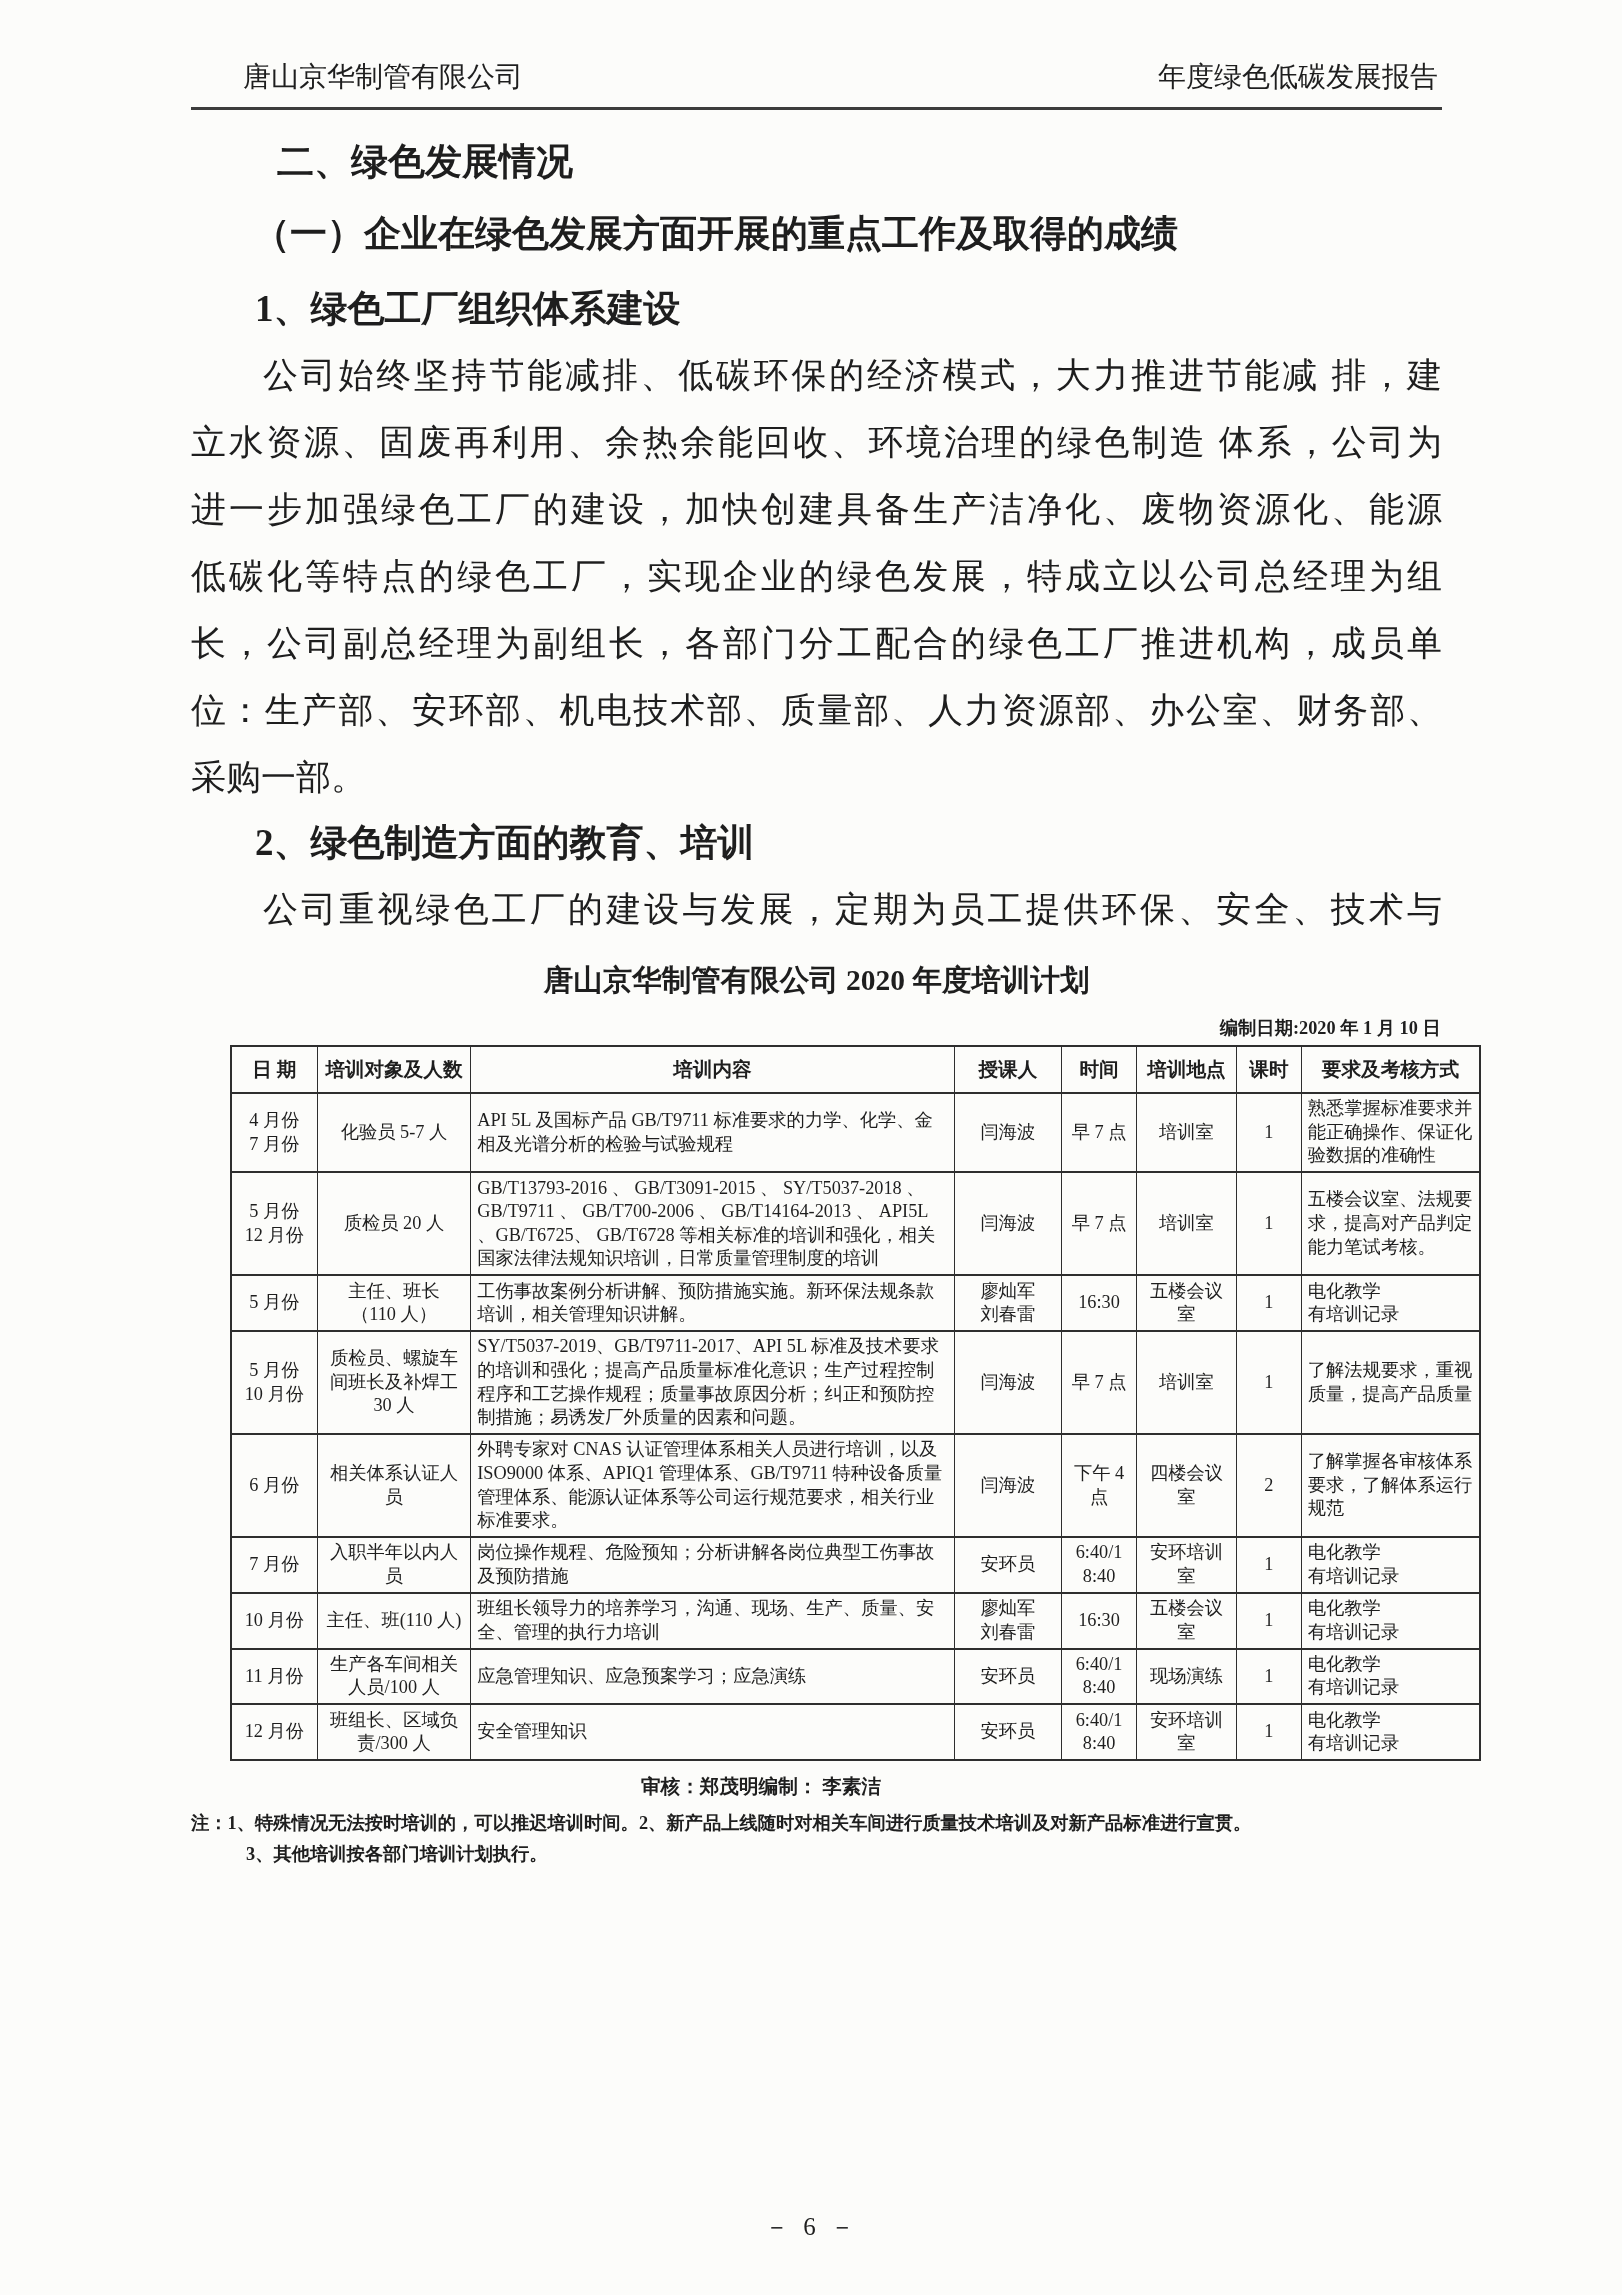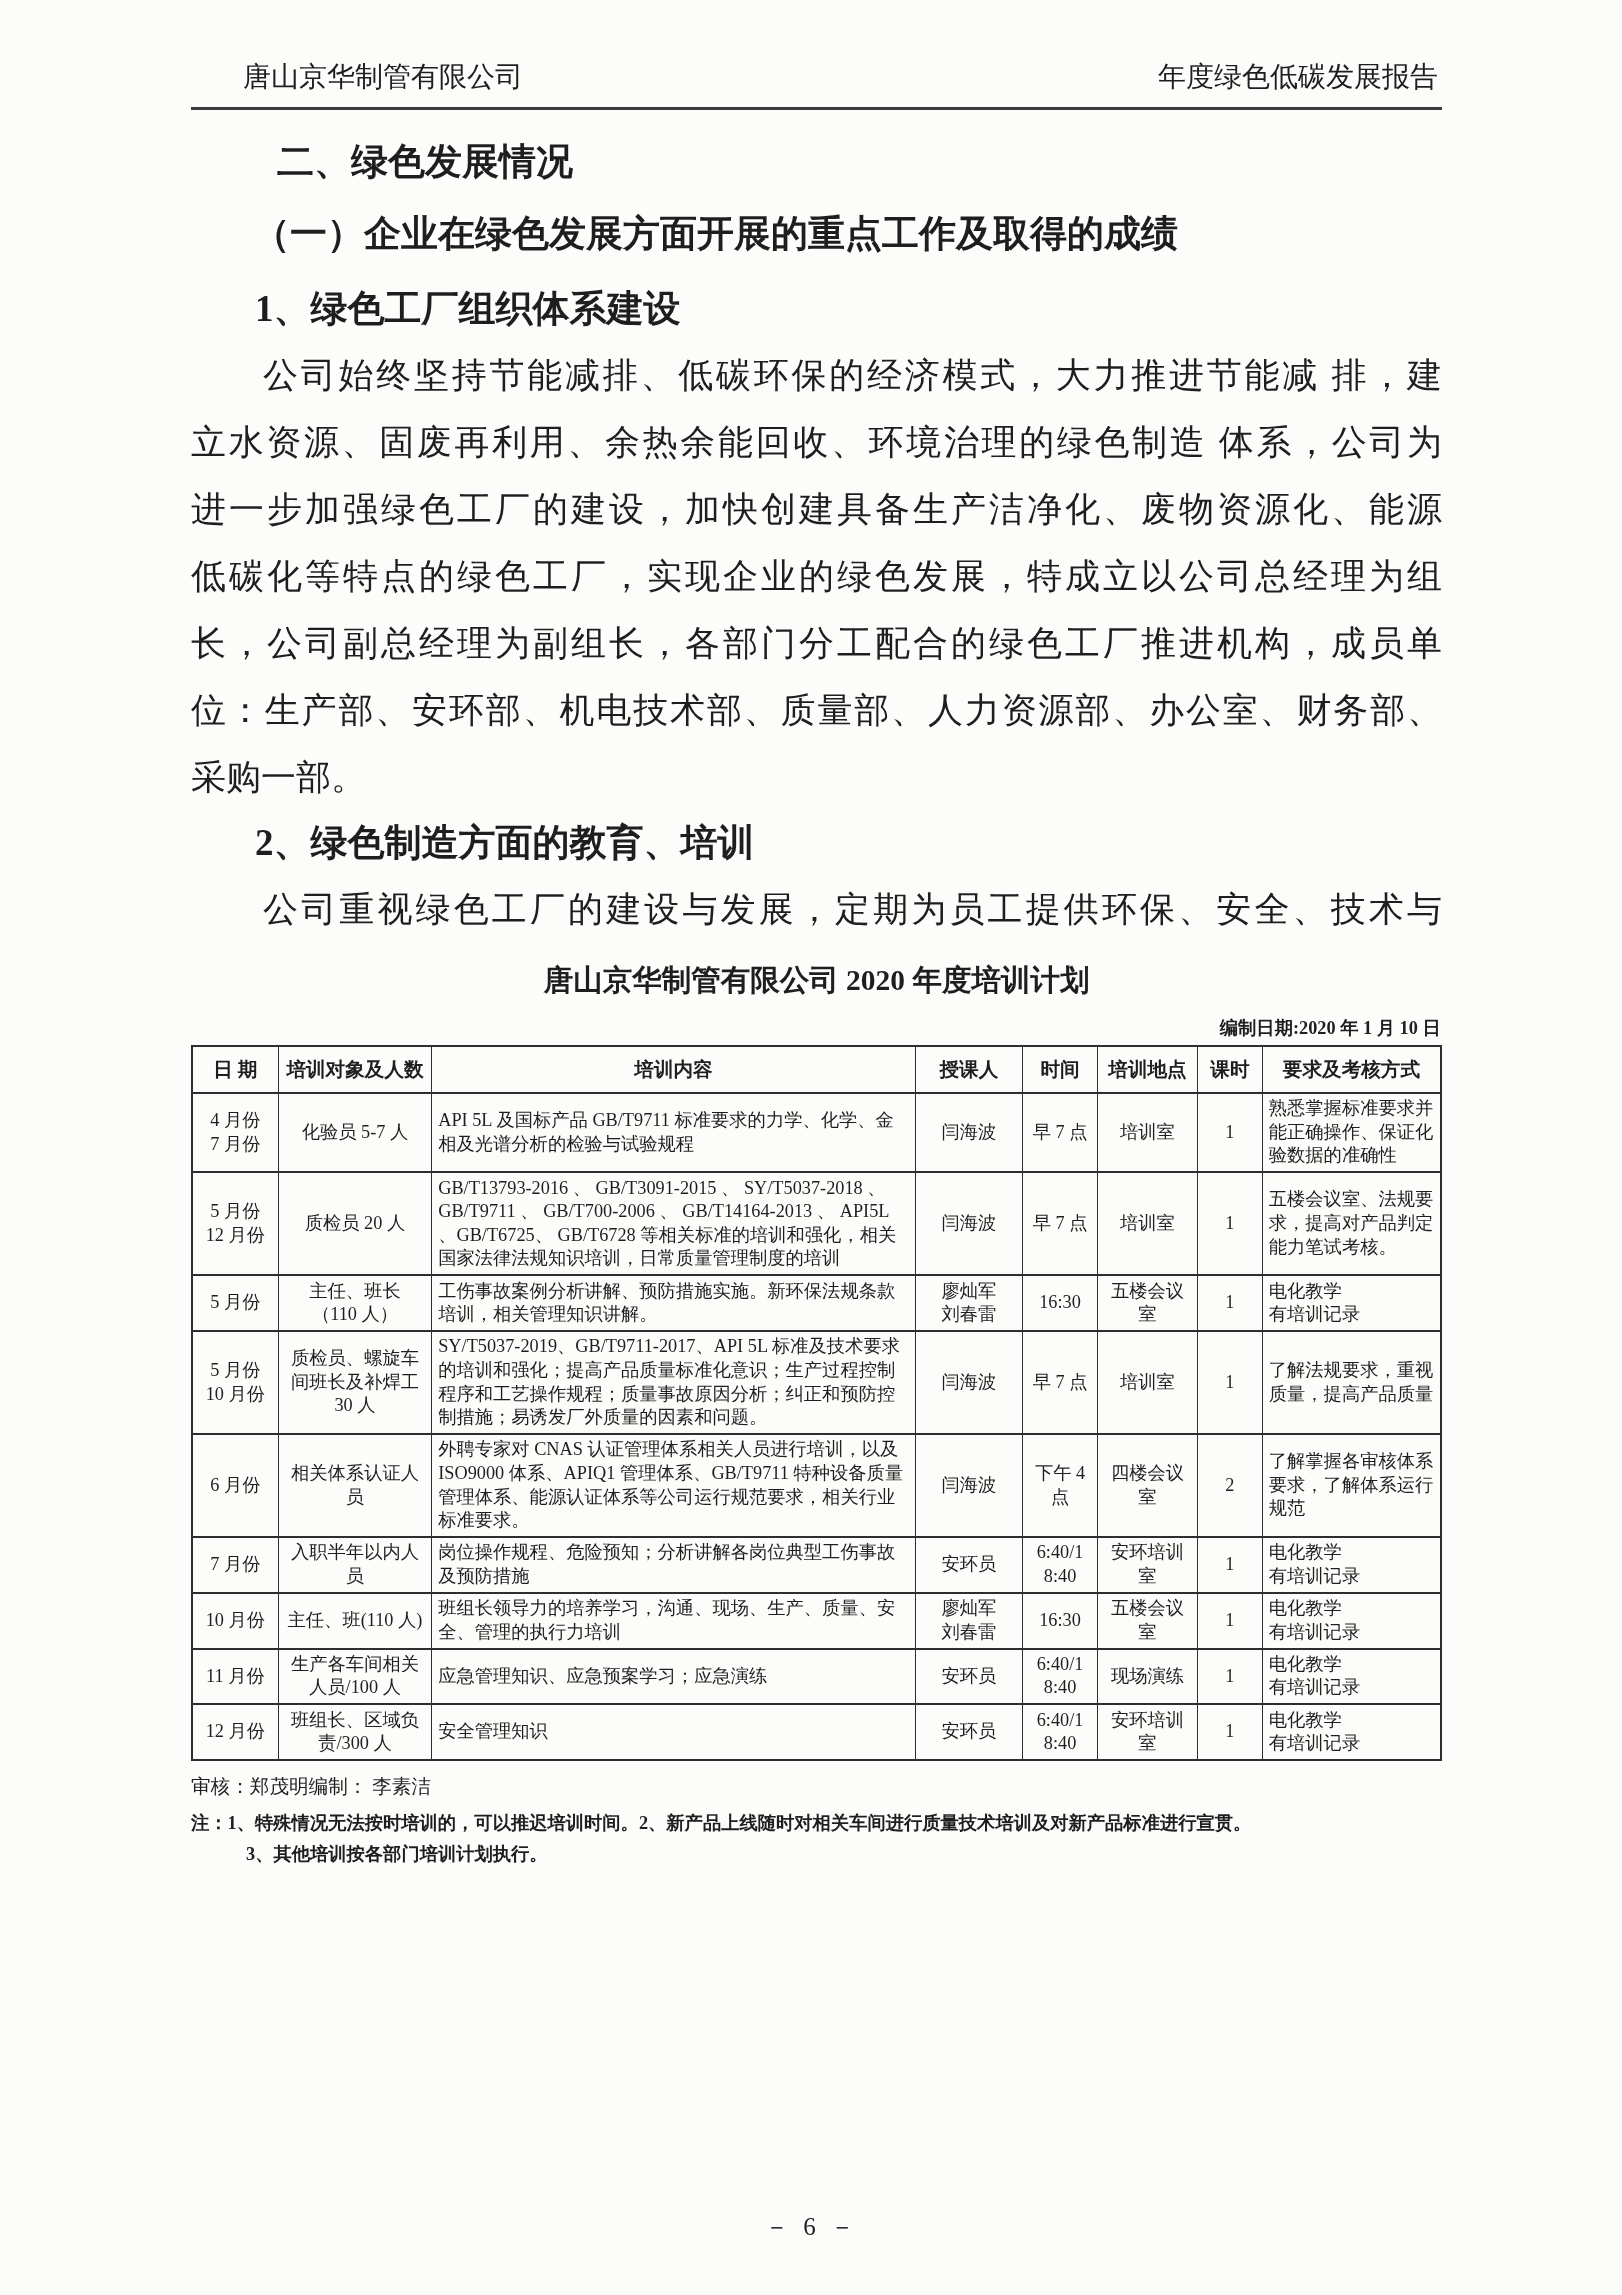--- a/index.html
+++ b/index.html
@@ -38,36 +38,37 @@
   .pline.last  { text-align-last:left; }
 
   
   .table-title { text-align:center; font-size:29.5px; font-weight:bold; margin-top:18.3px; }
   .date-line   { text-align:right; font-size:18.3px; font-weight:bold; margin:14.4px 1.3px 5.2px 0; }
 
   table.plan {
     width:100%; border-collapse:collapse; table-layout:fixed;
     font-size:18.3px; line-height:23.6px;
     border:2px solid #2e2e2e;
+    margin-left:39px;
   }
   .plan th, .plan td {
     border:1.3px solid #2e2e2e;
     padding:3.3px 5.9px;
     text-align:center; vertical-align:middle;
     white-space:pre-line;
     word-break:break-word;
   }
   .plan thead tr { border-bottom:2px solid #2e2e2e; }
   .plan tbody tr { border-top:2px solid #2e2e2e; }
   .plan th { font-size:19.6px; font-weight:bold; padding:10.5px 3.9px; }
   .plan td.left { text-align:left; }
 
   .sign-row {
-    display:flex; justify-content:flex-start;
-    font-size:19.6px; font-weight:normal;
+    display:flex; justify-content:center;
+    font-size:19.6px; font-weight:bold;
     margin-top:11.8px; padding-right:111px;
   }
   .notes { font-size:18.3px; font-weight:bold; line-height:31px; margin-top:7.9px; }
   .note-2 { margin-left:55px; }
 
   .page-number {
     position:absolute; left:0; right:0; bottom:52px;
     text-align:center; font-size:25px; letter-spacing:3.9px;
   }
 </style>

